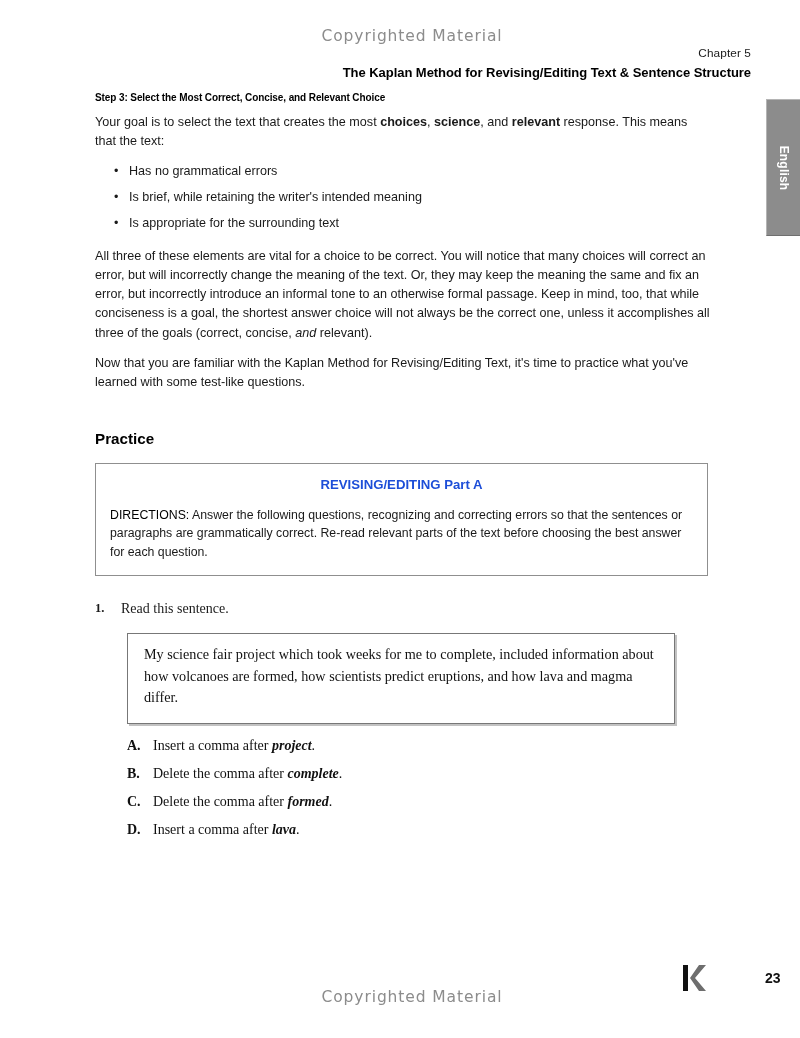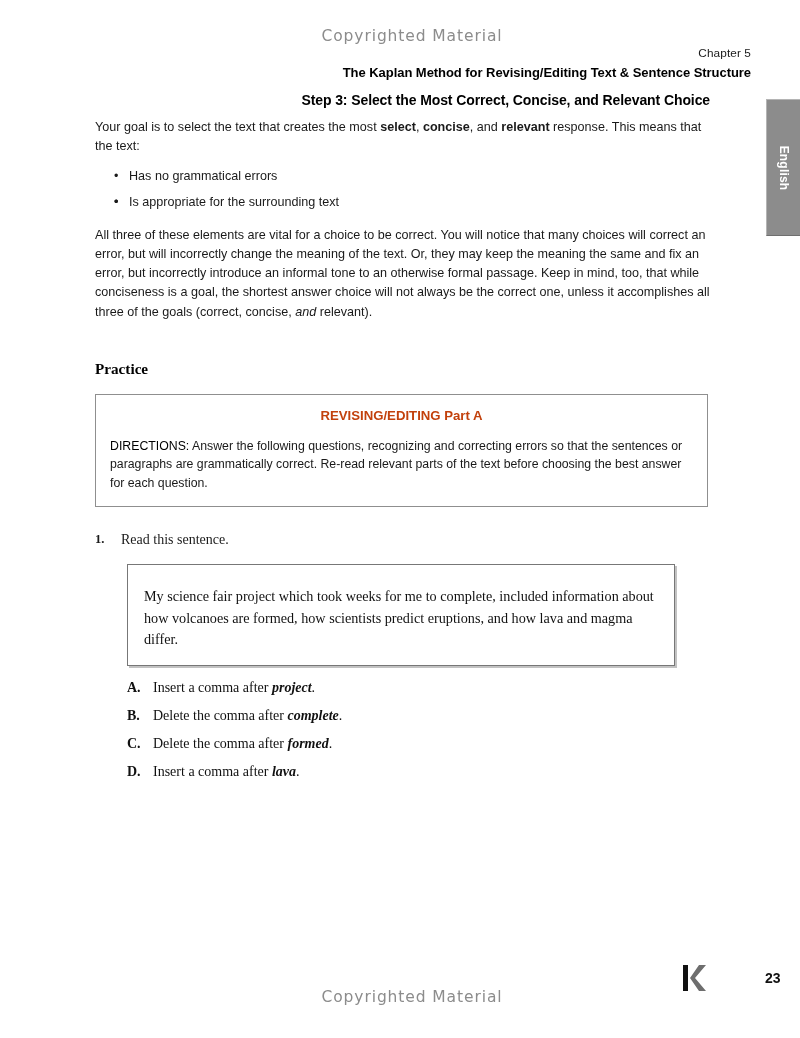--- a/index.html
+++ b/index.html
@@ -77,26 +77,25 @@
 
   
   .content {
     position: absolute;
     left: 95px;
     top: 92px;
     width: 615px;
   }
 
   h2.section-heading {
-    font-size: 14px;
+    font-size: 10px;
     font-weight: bold;
     color: #000;
     margin: 0 0 10px 0;
     letter-spacing: -0.1px;
-    text-align: right;
   }
 
   p.body-text {
     font-size: 12.6px;
     line-height: 1.52;
     margin: 0 0 11px 0;
     color: #1a1a1a;
   }
   p.body-text:last-child { margin-bottom: 0; }
 
@@ -118,36 +117,35 @@
     top: 0;
     font-size: 12.6px;
     line-height: 1.5;
   }
 
   h2.practice-heading {
     font-size: 15.2px;
     font-weight: bold;
     color: #000;
     margin: 38px 0 0 0;
-    font-family: Liberation Serif, serif;
   }
 
   
   .directions-box {
     margin-top: 16px;
     border: 1.5px solid #8f8f8f;
     box-sizing: border-box;
     width: 613px;
     padding: 13px 14px 14px 14px;
   }
   .directions-title {
     text-align: center;
     font-size: 13.2px;
     font-weight: bold;
-    color: #c2410c;
+    color: #1d4ed8;
     margin-bottom: 14px;
   }
   .directions-body {
     font-size: 12.3px;
     line-height: 1.5;
   }
   .directions-label {
     font-weight: normal;
     color: #000;
   }
@@ -172,21 +170,21 @@
     font-size: 14px;
     font-family: "Liberation Serif", serif;
   }
 
   .stimulus-box {
     margin: 16px 0 0 32px;
     width: 548px;
     box-sizing: border-box;
     border: 1px solid #777777;
     box-shadow: 2px 2px 0 rgba(120,120,120,0.45);
-    padding: 21px 16px 14px 16px;
+    padding: 10px 16px 14px 16px;
     background: #ffffff;
   }
   .stimulus-text {
     font-family: "Liberation Serif", serif;
     font-size: 14.2px;
     line-height: 1.52;
     color: #111;
   }
 
   .question-prompt {
@@ -253,41 +251,43 @@
 
 <div class="thumb-tab">
   <span class="thumb-tab-label">English</span>
 </div>
 
 <div class="content">
 
   <h2 class="section-heading">Step 3: Select the Most Correct, Concise, and Relevant Choice</h2>
 
   <p class="body-text">
-    <span>Your goal is to select the text that creates the most </span><b>select</b><span>, </span><b>concise</b><span>, and </span><b>relevant</b><span> response. This means that the text:</span>
+    <span>Your goal is to select the text that creates the most </span><b>choices</b><span>, </span><b>science</b><span>, and </span><b>relevant</b><span> response. This means that the text:</span>
   </p>
 
   <ul class="feature-list">
     <li>
       <span class="bullet-dot">•</span>
       <span>Has no grammatical errors</span>
     </li>
     <li>
       <span class="bullet-dot">•</span>
+      <span>Is brief, while retaining the writer's intended meaning</span>
     </li>
     <li>
       <span class="bullet-dot">•</span>
       <span>Is appropriate for the surrounding text</span>
     </li>
   </ul>
 
   <p class="body-text">
     <span>All three of these elements are vital for a choice to be correct. You will notice that many choices will correct an error, but will incorrectly change the meaning of the text. Or, they may keep the meaning the same and fix an error, but incorrectly introduce an informal tone to an otherwise formal passage. Keep in mind, too, that while conciseness is a goal, the shortest answer choice will not always be the correct one, unless it accomplishes all three of the goals (correct, concise, </span><i>and</i><span> relevant).</span>
   </p>
 
+  <p class="body-text">Now that you are familiar with the Kaplan Method for Revising/Editing Text, it's time to practice what you've learned with some test-like questions.</p>
 
   <h2 class="practice-heading">Practice</h2>
 
   <div class="directions-box">
     <div class="directions-title">REVISING/EDITING Part A</div>
     <div class="directions-body">
       <span class="directions-label">DIRECTIONS:</span><span> Answer the following questions, recognizing and correcting errors so that the sentences or paragraphs are grammatically correct. Re-read relevant parts of the text before choosing the best answer for each question.</span>
     </div>
   </div>
 

